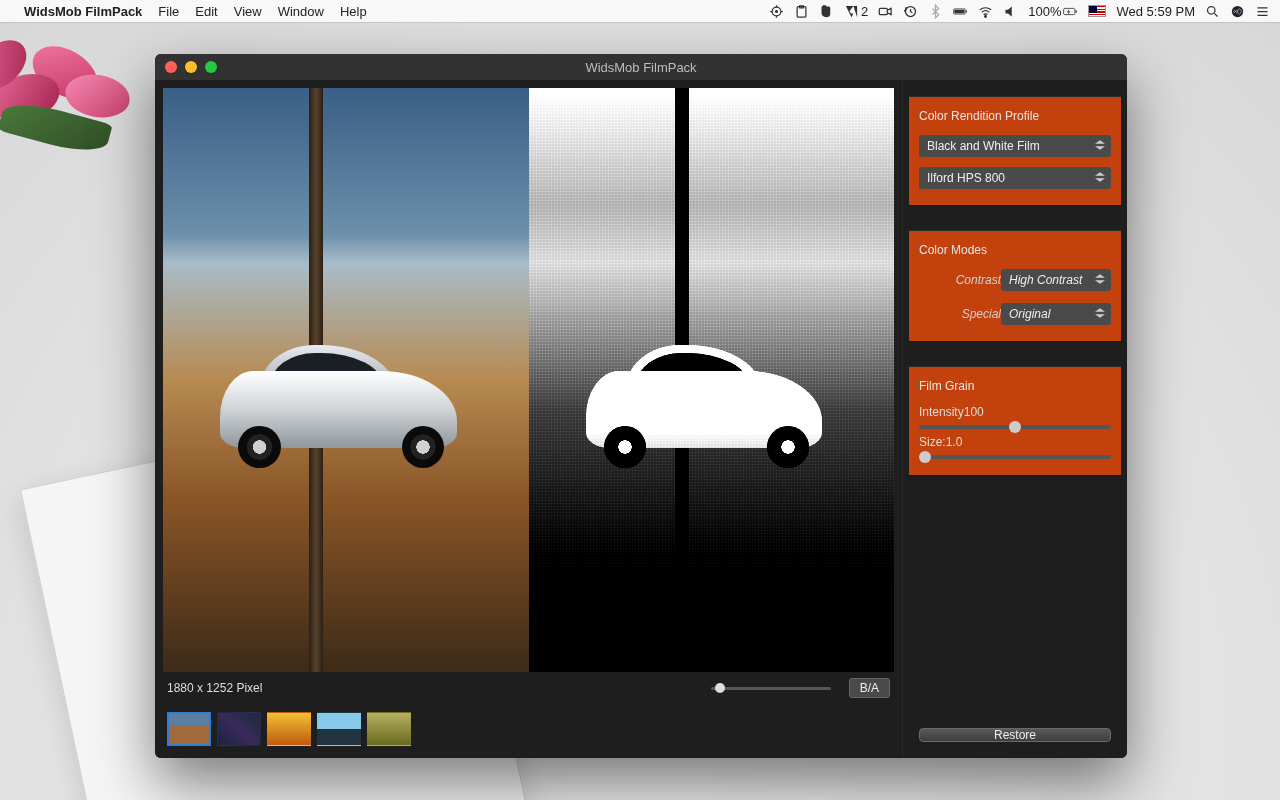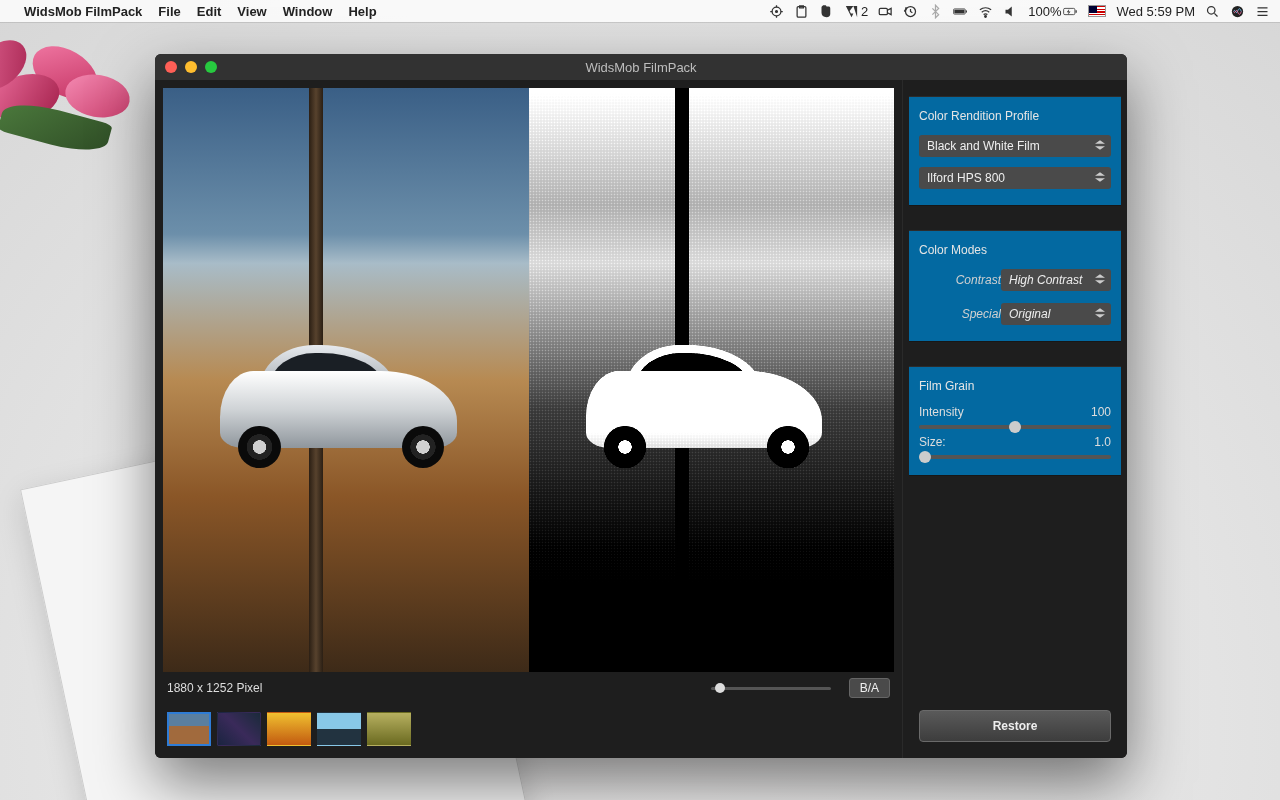--- a/index.html
+++ b/index.html
@@ -11,21 +11,21 @@
   .p1{left:60px;top:30px;width:70px;height:45px;background:linear-gradient(135deg,#f27aa5,#c12f5f);transform:rotate(30deg);}
   .p2{left:20px;top:55px;width:70px;height:45px;background:linear-gradient(135deg,#e96b99,#a3204b);transform:rotate(-15deg);}
   .p3{left:95px;top:55px;width:65px;height:42px;background:linear-gradient(135deg,#f58bb3,#c93e6c);transform:rotate(10deg);}
   .p4{left:0px;top:25px;width:60px;height:40px;background:linear-gradient(135deg,#e76a98,#a82753);transform:rotate(-40deg);}
   .leaf{position:absolute;left:30px;top:90px;width:110px;height:35px;background:linear-gradient(135deg,#4c7a3d,#2e4c25);border-radius:50% 10% 50% 10%;transform:rotate(15deg);}
 
   
   .menubar { position:absolute; top:0; left:0; right:0; height:22px; background:rgba(250,250,250,0.95); display:flex; align-items:center; font-size:13px; color:#222; padding:0 10px; z-index:10; box-shadow:0 1px 0 rgba(0,0,0,0.1);}
   .apple { font-size:15px; margin-right:14px;}
   .menubar .mtitle { font-weight:600; margin-right:16px; }
-  .menubar .mitem { margin-right:16px; cursor:default;font-weight:bold;}
+  .menubar .mitem { margin-right:16px; cursor:default;}
   .menubar .spacer { flex:1; }
   .menubar .ricon { margin-left:10px; font-size:13px; display:flex; align-items:center; gap:2px;}
   .menubar .ricon svg { width:15px; height:15px; }
   .usflag{width:18px;height:12px;background:linear-gradient(to bottom,#c00 0 8%,#fff 8% 16%,#c00 16% 24%,#fff 24% 32%,#c00 32% 40%,#fff 40% 48%,#c00 48% 56%,#fff 56% 64%,#c00 64% 72%,#fff 72% 80%,#c00 80% 88%,#fff 88% 100%);position:relative;border:0.5px solid #999;}
   .usflag::before{content:"";position:absolute;left:0;top:0;width:8px;height:7px;background:#003;}
 
   
   .window { position:absolute; left:155px; top:54px; width:972px; height:704px; background:#1e1e1e; border-radius:6px; box-shadow:0 25px 60px rgba(0,0,0,0.5); overflow:hidden;}
   .titlebar { height:26px; background:#323232; display:flex; align-items:center; position:relative;}
   .traffic { position:absolute; left:10px; top:7px; display:flex; gap:8px;}
@@ -63,34 +63,34 @@
   .thumb-img{width:44px;height:34px;border:1px solid transparent;}
   .thumb-img.sel{border:2px solid #2e7cd6;}
   .t1{background:linear-gradient(to bottom,#5a7fa0 0 40%,#a16a3d 40% 100%);}
   .t2{background:linear-gradient(45deg,#1a2440,#3a2a5a,#1a2a3a);}
   .t3{background:linear-gradient(to bottom,#f0c030,#c25a10);}
   .t4{background:linear-gradient(to bottom,#88c8e8 0 50%,#223340 50% 100%);}
   .t5{background:linear-gradient(to bottom,#b7b060,#6a6a20);}
 
   
   .right { width:225px; background:#1e1e1e; border-left:1px solid #2a2a2a; padding:16px; color:#ddd; font-size:12px; display:flex; flex-direction:column; gap:24px;}
-  .panel { background:#0369a1; border-top:1px solid #2c2c2c; border-bottom:1px solid #171717; padding:12px 10px 16px 10px; margin:0 -10px;}
+  .panel { background:#c2410c; border-top:1px solid #2c2c2c; border-bottom:1px solid #171717; padding:12px 10px 16px 10px; margin:0 -10px;}
   .panel h4 { font-size:12px; font-weight:500; color:#e5e5e5; margin-bottom:12px;}
   .select{background:#4a4a4a;color:#eee;border:none;border-radius:3px;padding:4px 8px 4px 8px;font-size:12px;position:relative;width:100%;height:22px;display:flex;align-items:center;}
   .select::after{content:"";position:absolute;right:6px;top:4px;width:10px;height:12px;background:linear-gradient(#ccc,#ccc);clip-path:polygon(0 40%,50% 10%,100% 40%,0 40%,0 60%,50% 90%,100% 60%,0 60%);}
   .select + .select{margin-top:10px;}
   .row{display:flex;align-items:center;justify-content:flex-end;margin-bottom:12px;font-style:italic;}
   .row:last-child{margin-bottom:0;}
   .row label{color:#d0d0d0;}
   .row .select{width:110px;}
   .slider-row{margin-top:6px;}
-  .slider-row label{display:flex;justify-content:space-between;margin-bottom:6px;}
+  .slider-row label{display:flex;margin-bottom:6px;}
   .slider-track{height:4px;background:#555;border-radius:2px;position:relative;}
   .slider-track .knob{position:absolute;top:50%;width:12px;height:12px;background:#ccc;border-radius:50%;transform:translate(-50%,-50%);}
-  .restore{margin-top:auto;background:linear-gradient(#5a5a5a,#3d3d3d);border:1px solid #6a6a6a;border-radius:4px;height:32px;color:#eee;font-size:12px;display:flex;align-items:center;justify-content:center;font-weight:bold;}
+  .restore{margin-top:auto;background:linear-gradient(#5a5a5a,#3d3d3d);border:1px solid #6a6a6a;border-radius:4px;height:14px;color:#eee;font-size:12px;display:flex;align-items:center;justify-content:center;}
 </style>
 </head>
 <body>
 
 <div class="desktop-bg"></div>
 <div class="desktop-book"></div>
 <div class="desktop-flower">
   <div class="petal p1"></div>
     <div class="petal p2"></div>
     <div class="petal p3"></div>

